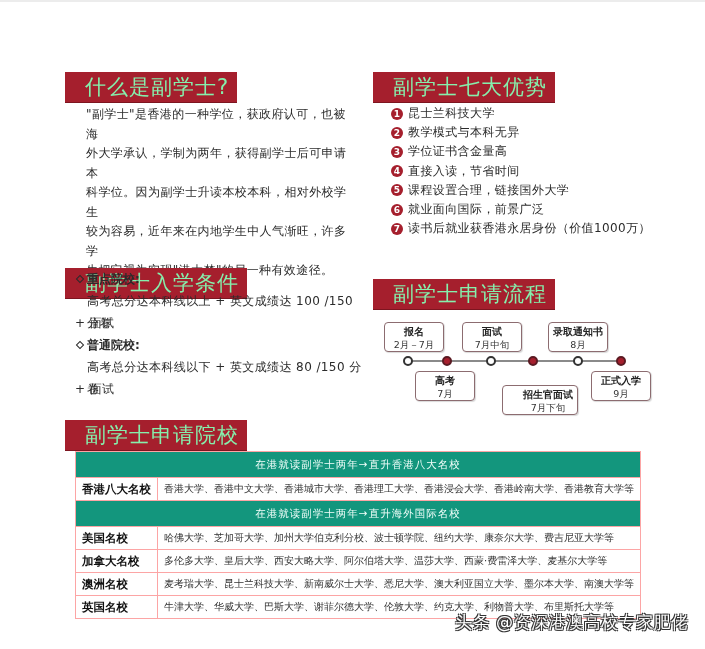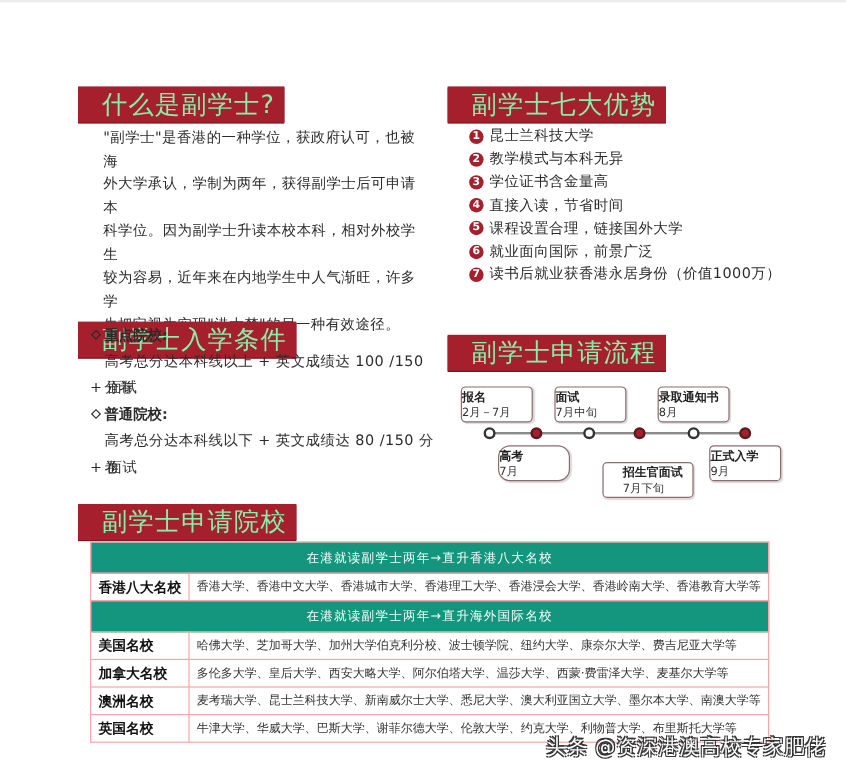--- a/index.html
+++ b/index.html
@@ -22,21 +22,21 @@
     .cond { position: absolute; font-size: 12px; color: #2b2b2b; }
     .cond-head { font-weight: bold; height: 22px; line-height: 22px; display: flex; align-items: center; }
     .diamond { display: inline-block; width: 6px; height: 6px; border: 1.5px solid #2b2b2b; transform: rotate(45deg); margin: 0 4px 0 2px; }
     .cond-line { height: 22px; line-height: 22px; padding-left: 12px; letter-spacing: 0.4px; }
     .cond-line.plus { padding-left: 0; }
 
     .flow { position: absolute; left: 380px; top: 318px; width: 280px; height: 90px; }
     .flow-line { position: absolute; left: 28px; top: 42px; width: 214px; height: 2px; background: #8a8a8a; }
     .flow-dot { position: absolute; top: 38px; width: 10px; height: 10px; border-radius: 50%; border: 2px solid #333; background: #fff; }
     .flow-dot.red { background: #a51f2d; border-color: #5a1a22; }
-    .flow-box { position: absolute; width: 60px; height: 30px; border: 1px solid #8c6c70; border-radius: 4px; background: #fff; text-align: left; font-size: 9.5px; line-height: 13px; padding-top: 2px; box-shadow: 1px 1px 1px rgba(0,0,0,0.15); }
+    .flow-box { position: absolute; width: 60px; height: 30px; border: 1px solid #8c6c70; border-radius: 4px; background: #fff; text-align: center; font-size: 9.5px; line-height: 13px; padding-top: 2px; box-shadow: 1px 1px 1px rgba(0,0,0,0.15); }
     .flow-box .fb-title { font-weight: bold; font-size: 10px; color: #222; }
     .flow-box .fb-date { color: #333; }
 
     .table { position: absolute; left: 75px; top: 451px; width: 558px; border: 1.5px solid #1a1a1a; border-collapse: collapse; }
     .table td { border: 1px solid #fca5a5; font-size: 10px; height: 23px; padding: 0 6px; color: #333; white-space: nowrap; }
     .table tr.band td { background: #13967d; color: #f3fffb; text-align: center; height: 26px; font-size: 10.5px; letter-spacing: 1px; }
     .table td.label { font-weight: bold; font-size: 11.5px; width: 76px; color: #111; }
 
     .watermark { position: absolute; left: 455px; top: 611px; font-size: 17px; color: #ffffff; letter-spacing: 0.5px;
       text-shadow: -1px -1px 0 #333, 1px -1px 0 #333, -1px 1px 0 #333, 1px 1px 0 #333; white-space: nowrap; }
@@ -110,21 +110,21 @@
   <div class="flow-dot red" style="left:62px;"></div>
   <div class="flow-dot" style="left:106px;"></div>
   <div class="flow-dot red" style="left:148px;"></div>
   <div class="flow-dot" style="left:193px;"></div>
   <div class="flow-dot red" style="left:236px;"></div>
 
   <div class="flow-box" style="left:4px;top:4px;">
       <div class="fb-title">报名</div>
       <div class="fb-date">2月－7月</div>
     </div>
-  <div class="flow-box" style="left:35px;top:53px;border-radius:10px;">
+  <div class="flow-box" style="left:35px;top:53px;">
       <div class="fb-title">高考</div>
       <div class="fb-date">7月</div>
     </div>
   <div class="flow-box" style="left:82px;top:4px;">
       <div class="fb-title">面试</div>
       <div class="fb-date">7月中旬</div>
     </div>
   <div class="flow-box" style="left:122px;top:67px;width:76px;padding-left:16px;">
       <div class="fb-title">招生官面试</div>
       <div class="fb-date">7月下旬</div>

